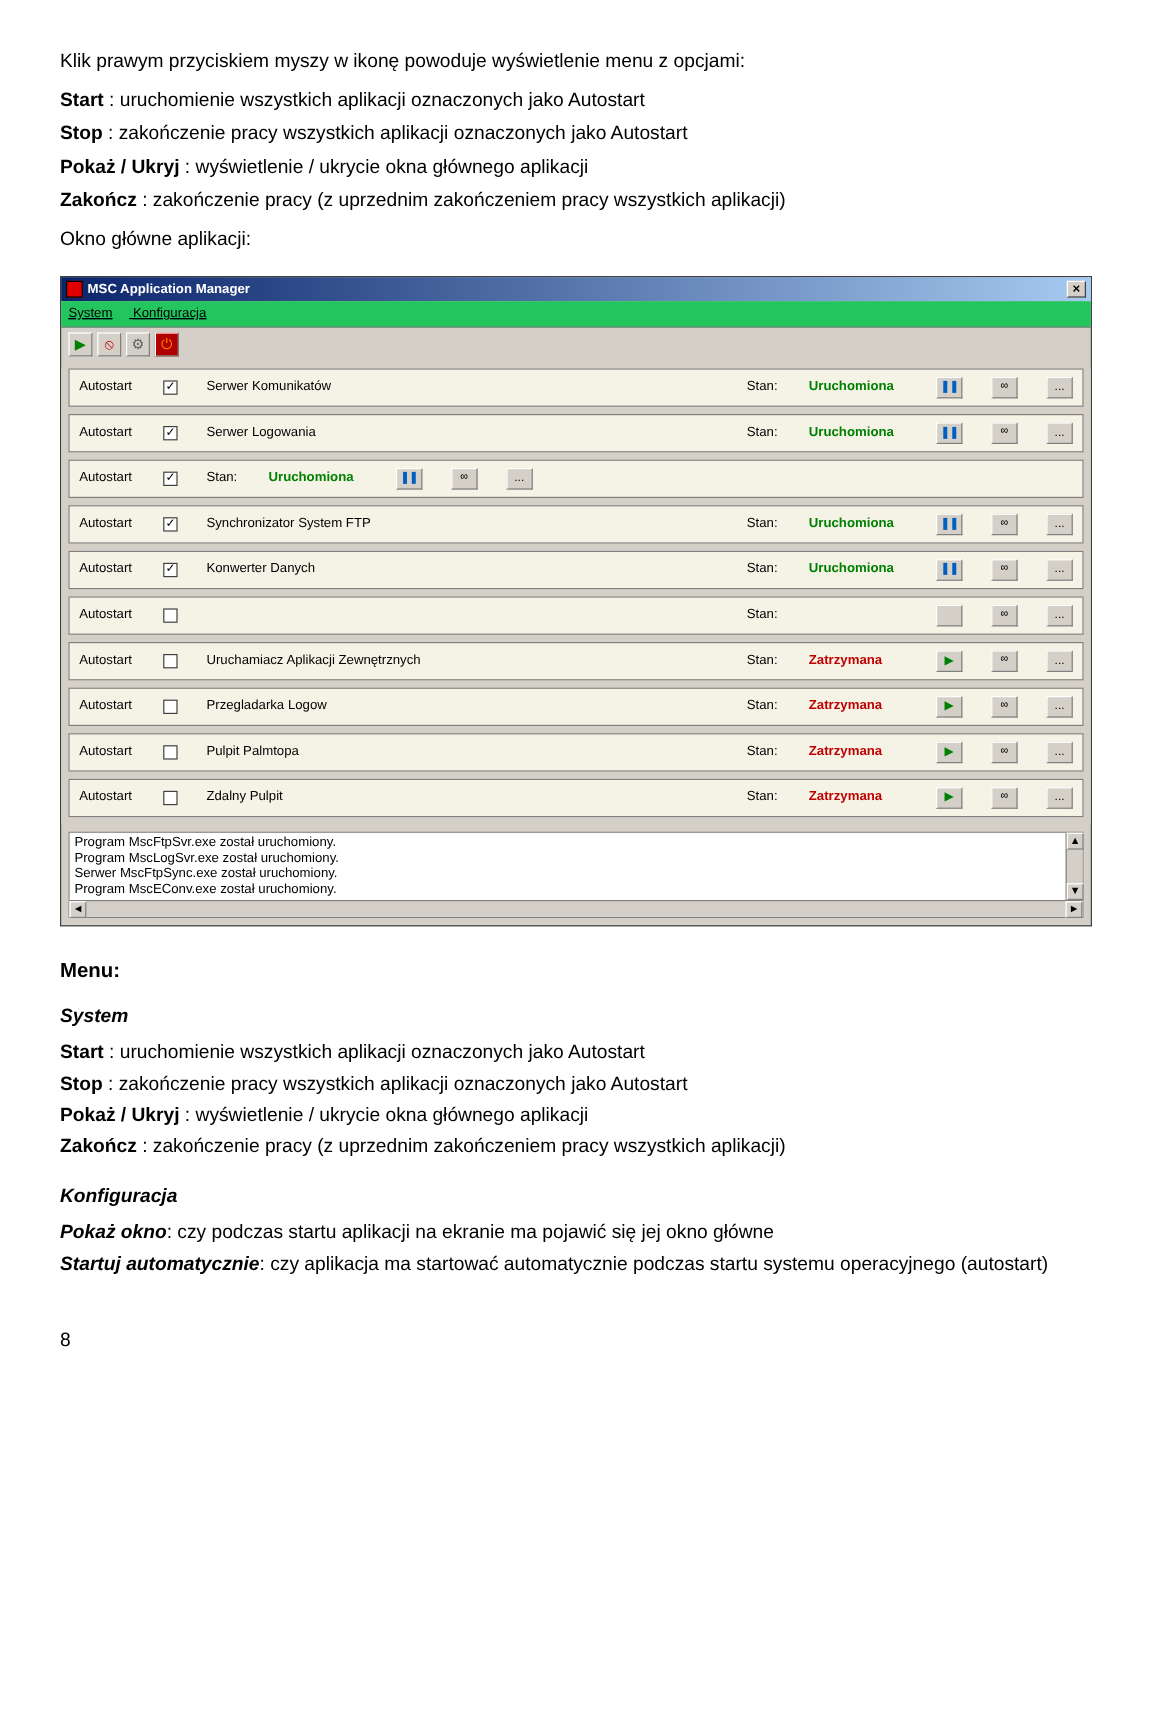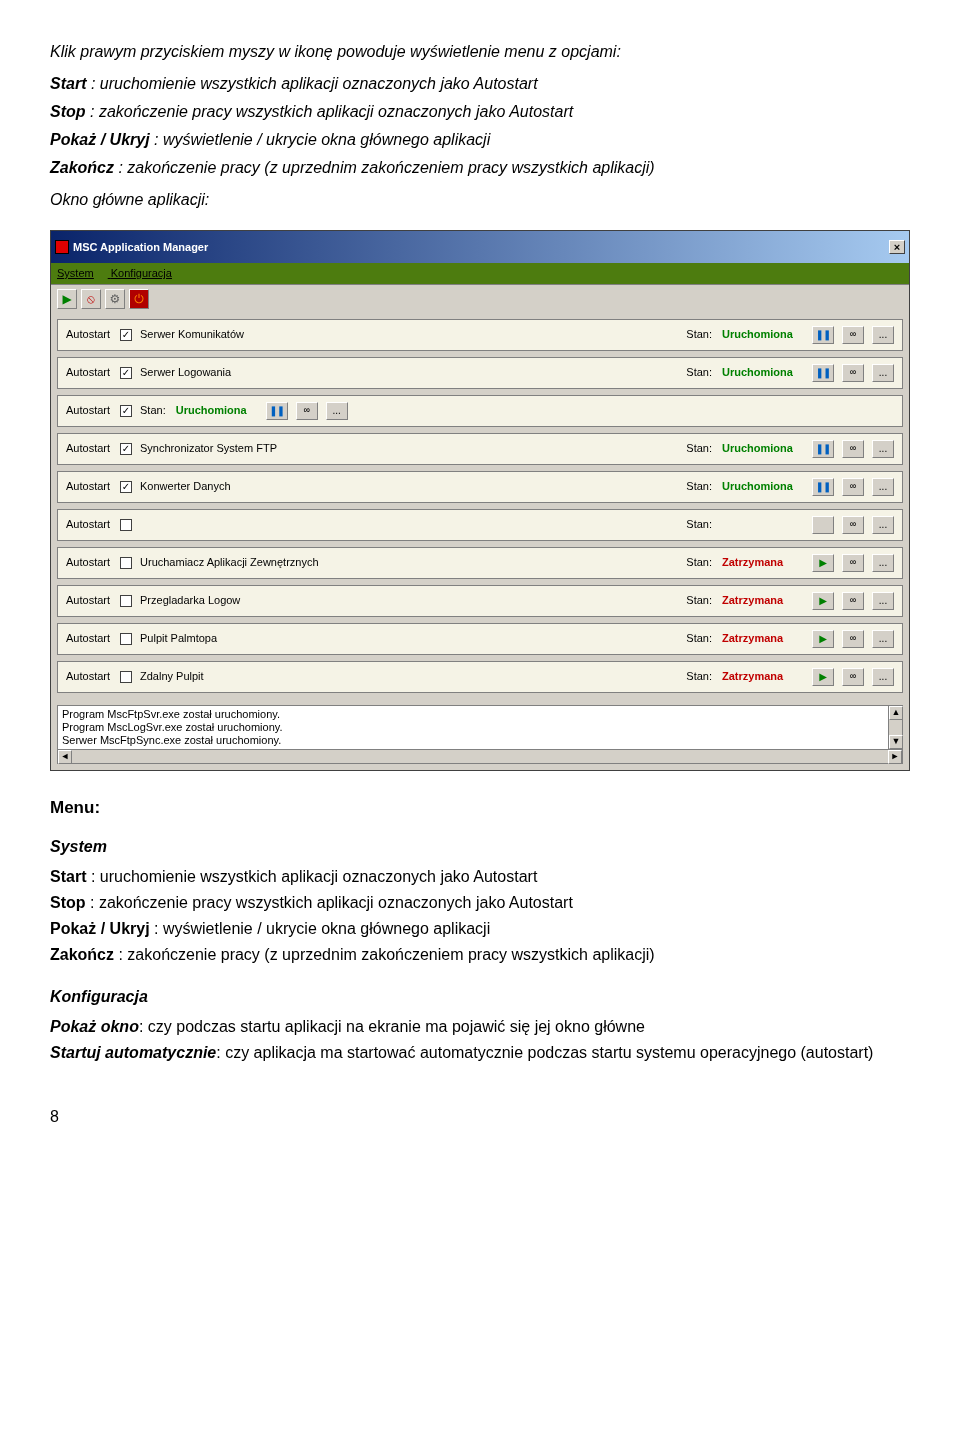--- a/index.html
+++ b/index.html
@@ -6,38 +6,38 @@
   body {
     margin: 0;
     padding: 40px 50px;
     font-family: Arial, Helvetica, sans-serif;
     font-size: 16px;
     line-height: 1.5;
     color: #000;
     background: #fff;
     width: 960px;
   }
-  .intro p { margin: 0 0 4px 0; font-style: italic; }
+  .intro p { margin: 0 0 4px 0; }
   .intro .lead { margin-bottom: 8px; }
   .bold { font-weight: bold; }
   .bolditalic { font-weight: bold; font-style: italic; }
 
   
   .app {
     margin: 18px 0 24px 0;
     background: #d4d0c8;
     border: 1px solid #404040;
     font-family: Tahoma, Arial, sans-serif;
     font-size: 11px;
     color: #000;
   }
   .titlebar {
     display: flex;
     align-items: center;
-    height: 32px;
+    height: 20px;
     background: linear-gradient(90deg,#0a246a 0%,#a6caf0 100%);
     color: #fff;
     font-weight: bold;
     padding: 0 4px;
   }
   .titlebar .app-icon {
     width: 14px; height: 14px;
     background: #e00000;
     margin-right: 4px;
     border: 1px solid #000;
@@ -47,21 +47,21 @@
     width: 16px; height: 14px;
     background: #d4d0c8;
     border: 1px solid #fff;
     border-right-color:#404040; border-bottom-color:#404040;
     color:#000;
     text-align:center;
     line-height:12px;
     font-weight:bold;
   }
   .menubar {
-    background:#4d7c0f;
+    background:#22c55e;
     padding: 2px 6px;
     border-bottom: 1px solid #808080;
     text-decoration: underline;
   }
   .menubar span { margin-right: 14px; text-decoration: underline; }
   .toolbar {
     padding: 4px 6px;
     display:flex;
     gap:4px;
   }
@@ -82,21 +82,21 @@
     background:#d4d0c8;
     padding: 0 6px 6px 6px;
   }
   .row {
     display:flex;
     align-items:center;
     background:#f5f3e6;
     border:1px solid #808080;
     margin-top:6px;
     padding: 6px 8px;
-    gap:8px;
+    gap:24px;
   }
   .row .autostart-label { margin-right:2px; }
   .row .cb {
     width:12px; height:12px;
     border:1px solid #404040;
     background:#fff;
     display:inline-block;
     text-align:center;
     line-height:10px;
     font-size:10px;
@@ -295,20 +295,21 @@
         <span class="btn link">∞</span>
         <span class="btn">...</span>
       </div>
     </div>
 
   <div class="logbox">
     <div class="logtext" id="log-container">
         <div>Program MscFtpSvr.exe został uruchomiony.</div>
         <div>Program MscLogSvr.exe został uruchomiony.</div>
         <div>Serwer MscFtpSync.exe został uruchomiony.</div>
+        <div>Program MscEConv.exe został uruchomiony.</div>
       </div>
     <div class="vscroll">
       <span class="arrowbtn">▲</span>
       <span class="arrowbtn">▼</span>
     </div>
     <div class="hscroll">
       <span class="arrowbtn">◄</span>
       <span class="arrowbtn">►</span>
     </div>
   </div>

